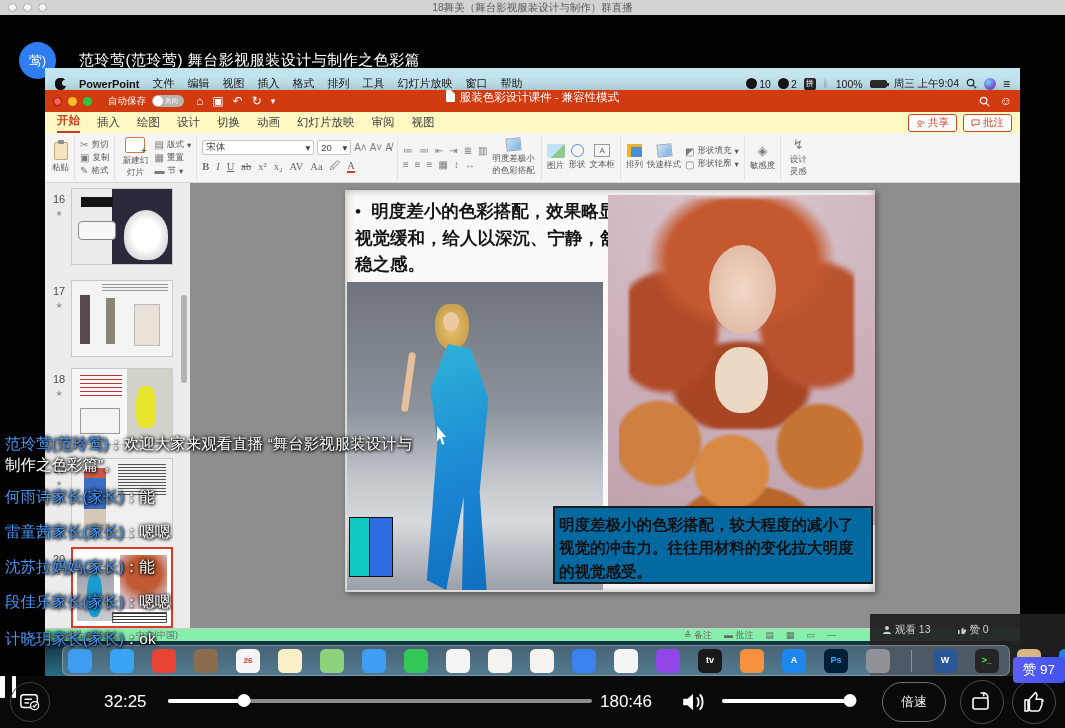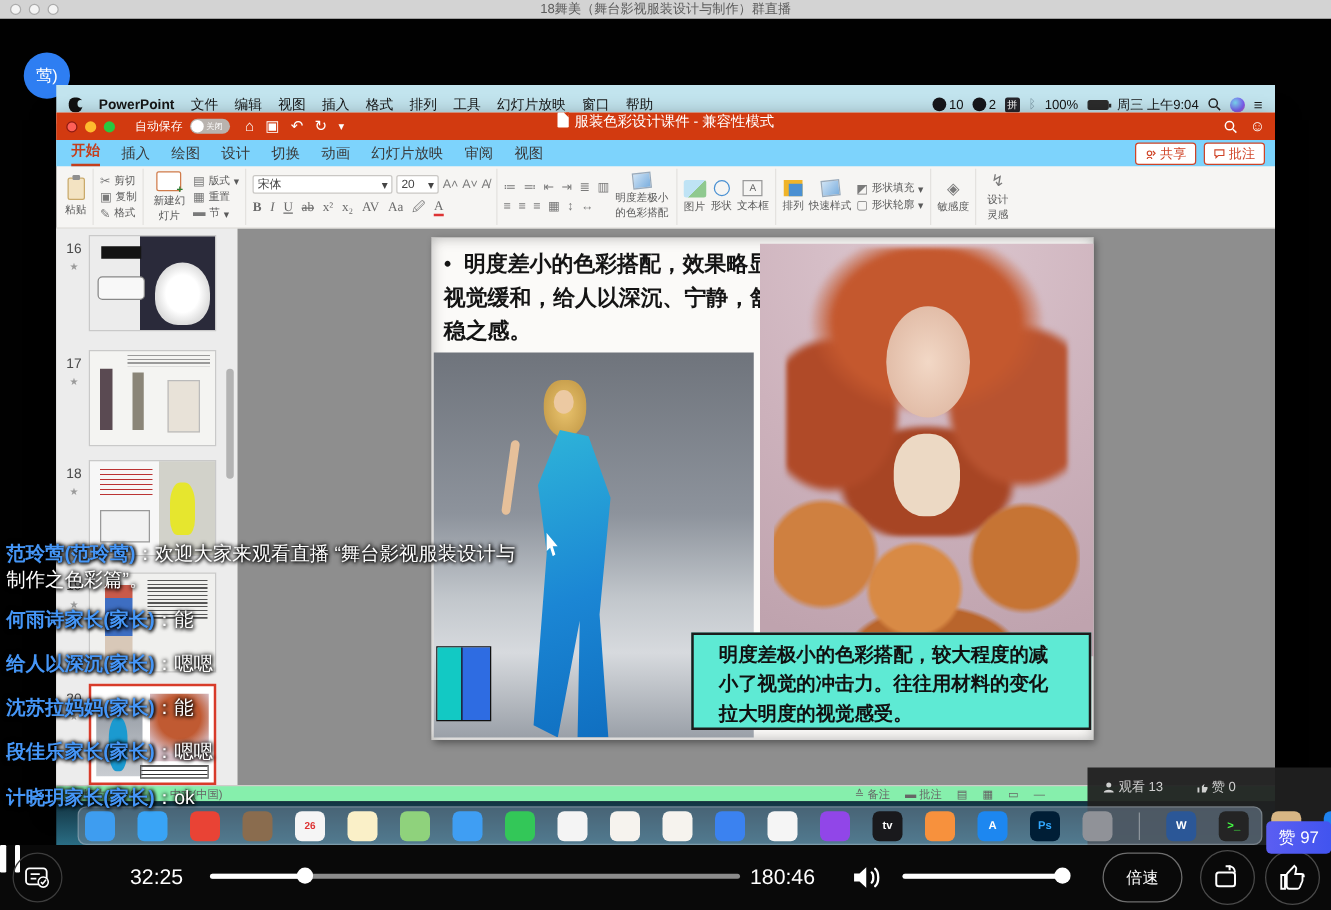--- a/index.html
+++ b/index.html
@@ -36,21 +36,21 @@
   .toggle{width:32px;height:12px;border-radius:6px;background:#b9b3ae;position:relative;display:flex;align-items:center}
   .toggle .knob{width:10px;height:10px;border-radius:50%;background:#fff;margin-left:1px}
   .toggle .tstate{font-size:6.5px;color:#fff;margin-left:2px}
   .qat{font-size:12px;margin-left:6px;display:flex;gap:9px;align-items:center}
   #ptitle .center{position:absolute;left:0;right:0;top:0;height:22px;display:flex;justify-content:center;gap:5px;pointer-events:none}
   .docicon{width:9px;height:12px;background:#fff;border-radius:1px;position:relative}
   .docicon:before{content:"";position:absolute;right:0;top:0;border:2px solid #d23a10;border-left-color:transparent;border-bottom-color:transparent}
   #ptitle .dtitle{font-size:11.5px;color:#fff}
   #ptitle .pr{margin-left:auto;display:flex;gap:10px;align-items:center;font-size:12px}
   
-  #ptabs{height:21px;display:flex;align-items:flex-end;gap:17px;padding:11px 0 0 12px;font-size:11.5px;color:#3a3a3a;position:relative;background:#7dd3fc}
+  #ptabs{height:21px;display:flex;align-items:flex-end;gap:17px;padding:11px 0 0 12px;font-size:11.5px;color:#3a3a3a;position:relative;background:#fef9c3}
   #ptabs .tab{padding-bottom:3px;white-space:nowrap}
   #ptabs .tab.sel{color:#c43e1c;border-bottom:2px solid #c43e1c;font-weight:bold}
   #ptabs .tr{position:absolute;right:8px;top:2px;display:flex;gap:6px}
   .pill{border:1px solid #cf4427;color:#cf4427;border-radius:3px;font-size:10.5px;padding:1px 7px;background:#fff;display:flex;align-items:center;gap:3px}
   
   #pribbon{height:50px;border-bottom:1px solid #d9d7d4;display:flex;align-items:stretch;padding:2px 2px;font-size:8.5px;color:#5a5a5a;overflow:hidden}
   .rg{display:flex;padding:1px 5px;border-right:1px solid #e4e2df;align-items:center;gap:4px;flex-shrink:0}
   .rcol{display:flex;flex-direction:column;justify-content:center;gap:1px}
   .rbig{display:flex;flex-direction:column;align-items:center;justify-content:center;gap:2px;text-align:center}
   .rrow{display:flex;align-items:center;gap:3px}
@@ -106,34 +106,34 @@
   .photo-left{position:absolute;left:2px;top:92px;width:256px;height:308px;background:linear-gradient(180deg,#6f747c,#8d939c 42%,#c2c7cc 64%,#d7dade 78%,#9aa0a8);overflow:hidden}
   .pl-hair{position:absolute;left:88px;top:22px;width:34px;height:46px;background:radial-gradient(closest-side,#eac46e,#caa14e);border-radius:50% 50% 60% 60%}
   .pl-face{position:absolute;left:96px;top:30px;width:16px;height:19px;background:#ecc9a2;border-radius:50%}
   .pl-dress{position:absolute;left:64px;top:62px;width:88px;height:246px;background:linear-gradient(160deg,#2fb6d9,#1b86d4 55%,#0f6ec0);clip-path:polygon(42% 0,68% 2%,88% 22%,78% 60%,86% 100%,58% 100%,60% 62%,40% 100%,18% 96%,30% 40%,22% 18%)}
   .pl-arm{position:absolute;left:58px;top:70px;width:7px;height:60px;background:#e6c09a;border-radius:4px;transform:rotate(8deg)}
   .photo-right{position:absolute;left:263px;top:5px;width:267px;height:330px;background:radial-gradient(120% 100% at 50% 0%,#ddc8d0 0%,#cdb2bc 55%,#bfa3ae 100%);overflow:hidden}
   .pr-hair{position:absolute;left:8%;top:1%;width:84%;height:70%;filter:blur(1.5px);background:radial-gradient(60% 46% at 50% 26%,#c4582e 0 55%,transparent 70%),radial-gradient(38% 42% at 16% 58%,#b04a28 0 58%,transparent 66%),radial-gradient(42% 44% at 84% 55%,#b85330 0 58%,transparent 66%),radial-gradient(52% 34% at 50% 82%,#a74524 0 55%,transparent 62%)}
   .pr-face{position:absolute;left:38%;top:15%;width:25%;height:27%;background:radial-gradient(closest-side,#f2d8c6,#e2bda8);border-radius:50%}
   .pr-garment{position:absolute;left:4%;bottom:-4%;width:92%;height:48%;filter:blur(.5px);background:radial-gradient(30% 46% at 16% 40%,#cf8040 0 55%,transparent 62%),radial-gradient(26% 40% at 46% 58%,#d88a45 0 55%,transparent 62%),radial-gradient(30% 46% at 82% 42%,#c67434 0 55%,transparent 62%),radial-gradient(44% 40% at 52% 92%,#b9652c 0 60%,transparent 66%)}
   .pr-chest{position:absolute;left:40%;top:46%;width:20%;height:20%;background:#ecd9c4;border-radius:45%}
-  #slide .caption{position:absolute;left:208px;top:316px;width:320px;height:78px;background:#5eead4;border:2px solid #1c1c1c;padding:5px 20px;font-family:"Liberation Serif",serif;font-weight:600;font-size:15.5px;line-height:1.5;color:#111}
+  #slide .caption{position:absolute;left:208px;top:316px;width:320px;height:78px;background:#0369a1;border:2px solid #1c1c1c;padding:5px 4px;font-family:"Liberation Serif",serif;font-weight:600;font-size:15.5px;line-height:1.5;color:#111}
   #swatches{position:absolute;left:4px;top:327px;display:flex;border:1px solid #111}
   #swatches i{display:block;height:58px}
   #swatches .s1{width:19px}
   #swatches .s2{width:23px;border-left:1px solid #111}
   .cursor{position:absolute;left:92px;top:236px;width:13px;height:19px;background:#fff;clip-path:polygon(0 0,0 80%,24% 64%,40% 100%,56% 93%,40% 58%,70% 58%);filter:drop-shadow(0 0 1px #000)}
   #cnotes{position:absolute;left:0;bottom:0;width:100%;height:26px;background:#f3f2f1;border-top:1px solid #cfcdca;font-size:10px;color:#5f5f5f;display:flex;align-items:center;padding-left:282px}
   
   #pstatus{position:absolute;left:0;bottom:0;width:975px;height:13px;background:#86efac;border-top:1px solid #cfcdca;display:flex;align-items:center;font-size:9px;color:#666;padding:0 12px;gap:22px}
   #pstatus .right{margin-left:auto;display:flex;gap:12px;align-items:center;padding-right:172px}
   
   #chat{position:absolute;left:5px;top:419px;width:414px;z-index:30;font-size:15.5px;line-height:1.35}
   .cmsg{position:absolute;left:0;text-shadow:0 1px 3px #000,1px 0 3px #000,0 0 4px rgba(0,0,0,.9)}
-  .cmsg .nm{color:#4596f7;font-weight:bold}
+  .cmsg .nm{color:#4596f7;font-weight:normal}
   .cmsg .tx{color:#fff;font-weight:500}
   
   #ipanel{position:absolute;left:870px;top:599px;width:195px;height:62px;background:rgba(32,32,32,.94);z-index:5;color:#eee}
   #ipanel .ptit{font-size:11.5px;padding:8px 0 0 12px;font-weight:bold}
   #ipanel .stats{display:flex;gap:26px;padding:9px 0 0 12px;font-size:10.5px;color:#cfcfcf;align-items:center}
   #ipanel svg{vertical-align:-2px}
   
   #likebadge{position:absolute;left:1013px;top:657px;width:52px;height:26px;border-radius:4px;background:linear-gradient(90deg,#5b5ef2,#4154ef);color:#fff;font-size:13.5px;display:flex;align-items:center;justify-content:center;z-index:40}
   
   #wall{position:absolute;left:45px;top:626px;width:975px;height:35px;background:linear-gradient(180deg,#123240,#2a6d84)}
@@ -175,20 +175,21 @@
       <i></i>
       <i></i>
       <i></i>
     </div>
   <div class="wtitle">18舞美（舞台影视服装设计与制作）群直播</div>
 </div>
 
 <div id="video">
 
   <div id="avatar">莺)</div>
+  <div id="streamtitle">范玲莺(范玲莺) 舞台影视服装设计与制作之色彩篇</div>
 
   <div id="menubar">
     <span class="apple-logo"></span>
     <span class="appname">PowerPoint</span>
     <span class="mi">文件</span>
     <span class="mi">编辑</span>
     <span class="mi">视图</span>
     <span class="mi">插入</span>
     <span class="mi">格式</span>
     <span class="mi">排列</span>
@@ -480,21 +481,21 @@
         <span>▦</span>
         <span>▭</span>
         <span>—</span>
       </span>
     </div>
   </div>
 
   <div id="chat">
     <div class="cmsg" style="top:0"><span class="nm">范玲莺(范玲莺)</span><span class="tx">：</span><span class="tx">欢迎大家来观看直播 “舞台影视服装设计与制作之色彩篇”。</span></div>
     <div class="cmsg" style="top:53px"><span class="nm">何雨诗家长(家长)</span><span class="tx">：</span><span class="tx">能</span></div>
-    <div class="cmsg" style="top:88px"><span class="nm">给人以深沉(家长)</span><span class="tx">：</span><span class="tx">嗯嗯</span></div>
+    <div class="cmsg" style="top:88px"><span class="nm">雷童茜家长(家长)</span><span class="tx">：</span><span class="tx">嗯嗯</span></div>
     <div class="cmsg" style="top:123px"><span class="nm">沈苏拉妈妈(家长)</span><span class="tx">：</span><span class="tx">能</span></div>
     <div class="cmsg" style="top:158px"><span class="nm">段佳乐家长(家长)</span><span class="tx">：</span><span class="tx">嗯嗯</span></div>
     <div class="cmsg" style="top:195px"><span class="nm">计晓玥家长(家长)</span><span class="tx">：</span><span class="tx">ok</span></div>
   </div>
 
   <div id="wall"></div>
 
   <div id="ipanel">
     <div class="stats">
       <span><svg width="10" height="10" viewBox="0 0 10 10">

